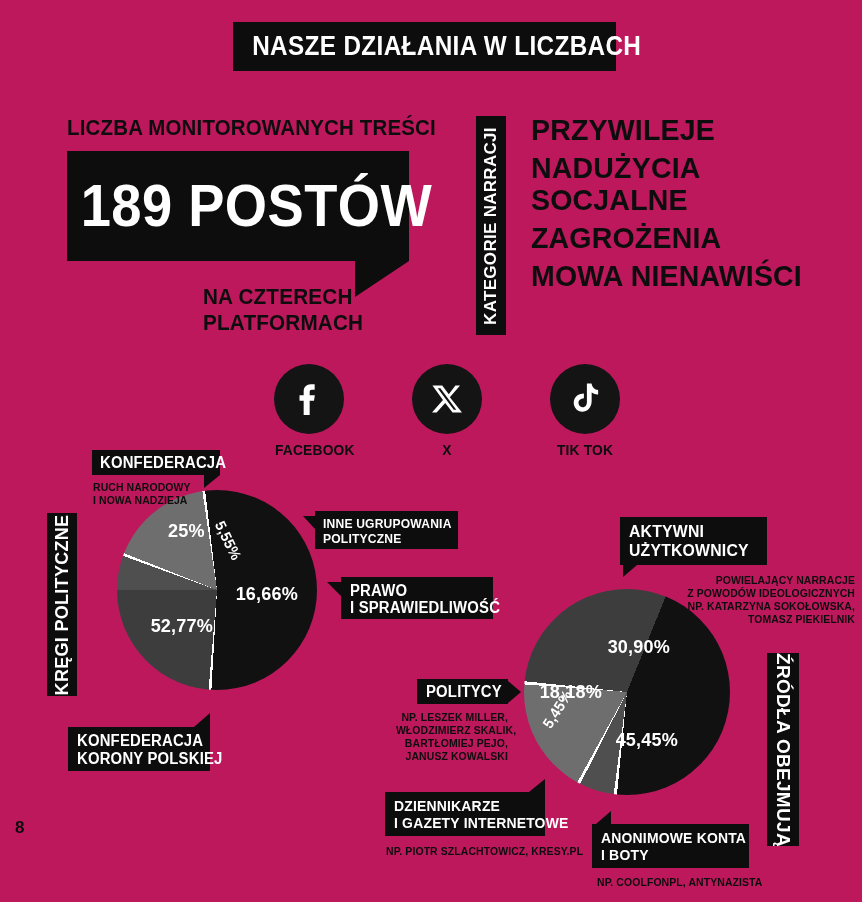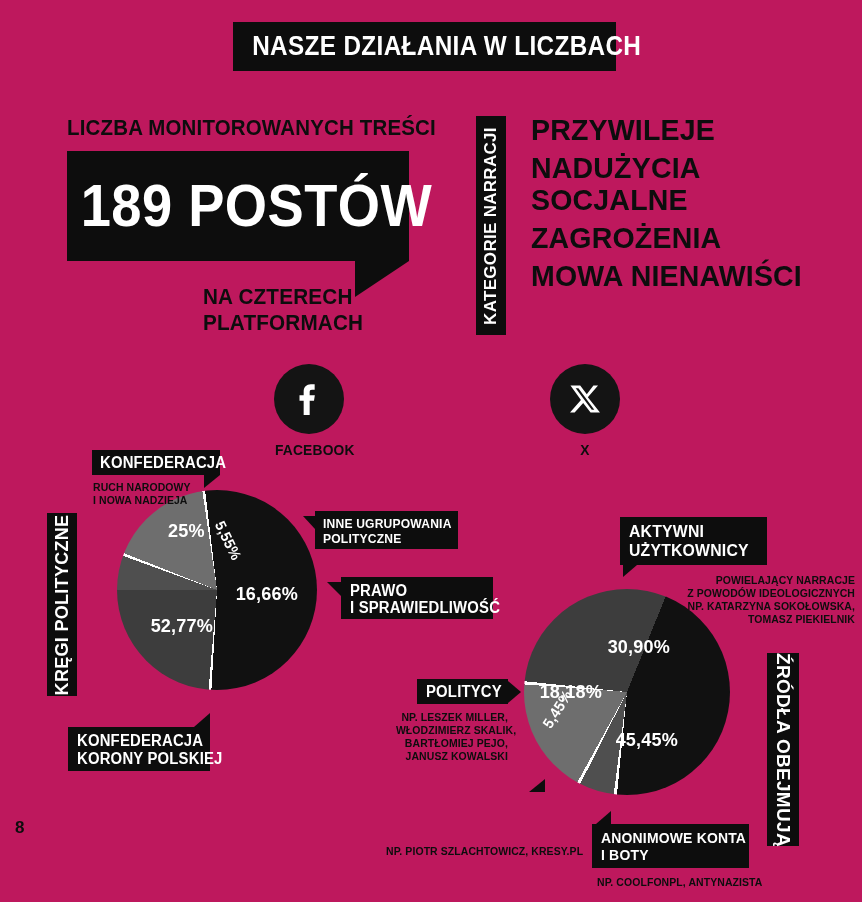--- a/index.html
+++ b/index.html
@@ -288,20 +288,28 @@
     <div class="social">
       <div class="disc">
         <svg width="36" height="36" viewBox="0 0 24 24" aria-hidden="true">
           <path fill="#ffffff" d="M17.6 3h3.1l-6.8 7.8L22 21h-6.3l-4.9-6.4L5.1 21H2l7.3-8.3L2.3 3h6.5l4.4 5.9L17.6 3zm-1.1 16.1h1.7L7.6 4.8H5.8l10.7 14.3z"></path>
         </svg>
       </div>
       <div class="cap">X</div>
     </div>
 
 
+    <div class="social">
+      <div class="disc">
+        <svg width="38" height="38" viewBox="0 0 24 24" aria-hidden="true">
+          <path fill="#ffffff" d="M16.1 2.2c.4 2.4 1.8 3.9 4.2 4.1v2.8c-1.4.1-2.7-.3-4.1-1.2v5.4c0 6.9-7.5 9-10.5 4.1-1.9-3.2-.7-8.7 5.6-8.9v3c-.5.1-1 .2-1.4.4-1.4.5-2.2 1.4-2 3 .4 3 5.8 3.9 5.3-1.9V2.2h2.9z"></path>
+        </svg>
+      </div>
+      <div class="cap">TIK TOK</div>
+    </div>
 
   </div>
 
   <div id="kregi-banner" class="vbanner">
     <span>KRĘGI POLITYCZNE</span>
   </div>
 
   <div class="pie" id="pie-left" style="left:117px; top:490px; width:200px; height:200px;
               background: conic-gradient(from -90deg,
                  #4f4f4f 0deg 20deg,
@@ -379,20 +387,24 @@
     <div class="line" style="font-size:16px;">POLITYCY</div>
   </div>
   <div class="tail" style="left:508px; top:681px; border-left:13px solid #0d0d0d; border-bottom:11px solid transparent; border-top:11px solid transparent;"></div>
   <div class="subnote right-al" style="left:390px; top:711px; width:118px;">
     <div>NP. LESZEK MILLER,</div>
     <div>WŁODZIMIERZ SKALIK,</div>
     <div>BARTŁOMIEJ PEJO,</div>
     <div>JANUSZ KOWALSKI</div>
   </div>
 
+  <div class="callout" style="left:385px; top:792px; width:160px; height:44px; padding:5px 0 0 9px;">
+    <div class="line" style="font-size:15px; line-height:17px;">DZIENNIKARZE</div>
+    <div class="line" style="font-size:15px; line-height:17px;">I GAZETY INTERNETOWE</div>
+  </div>
   <div class="tail" style="left:529px; top:779px; border-right:16px solid #0d0d0d; border-top:13px solid transparent;"></div>
   <div class="subnote" style="left:386px; top:845px;">NP. PIOTR SZLACHTOWICZ, KRESY.PL</div>
 
   <div class="callout" style="left:592px; top:824px; width:157px; height:44px; padding:5px 0 0 9px;">
     <div class="line" style="font-size:15px; line-height:17px;">ANONIMOWE KONTA</div>
     <div class="line" style="font-size:15px; line-height:17px;">I BOTY</div>
   </div>
   <div class="tail" style="left:596px; top:811px; border-right:15px solid #0d0d0d; border-top:13px solid transparent;"></div>
   <div class="subnote" style="left:597px; top:876px;">NP. COOLFONPL, ANTYNAZISTA</div>
 

